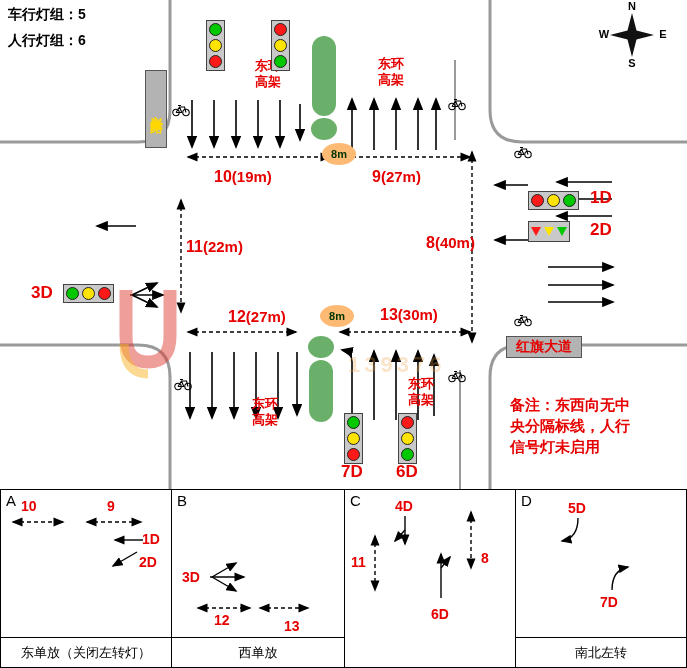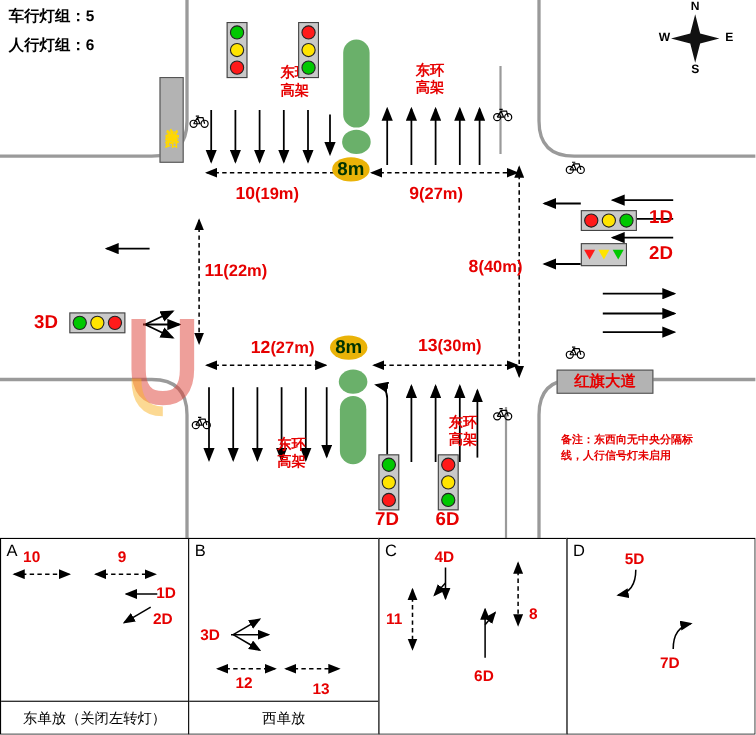--- a/index.html
+++ b/index.html
@@ -9,32 +9,32 @@
   svg{display:block;}
 
   
   .hdr{font-size:14px;font-weight:bold;color:#000;white-space:nowrap;}
   .compass-letter{font-size:11px;font-weight:bold;color:#000;width:14px;text-align:center;}
   .elev{width:30px;font-size:13px;font-weight:bold;color:#e60000;line-height:1.2;text-align:center;}
   .det{color:#e60000;font-weight:bold;white-space:nowrap;}
   .det .dnum{font-size:16px;}
   .det .dlen{font-size:15px;}
   .sig{color:#e60000;font-weight:bold;font-size:17px;white-space:nowrap;}
-  .note{width:128px;font-size:10px;font-weight:bold;color:#e60000;line-height:1.4;}
+  .note{width:128px;font-size:15px;font-weight:bold;color:#e60000;line-height:1.4;}
 
   
   .plate{background:#b3b3b3;border:1px solid #555;display:flex;align-items:center;justify-content:center;box-sizing:border-box;}
   .plate.v span{writing-mode:vertical-rl;letter-spacing:3px;}
   .plate-xingtai span{color:#ffd800;font-weight:bold;font-size:13px;}
   .plate-hongqi span{color:#e60000;font-weight:bold;font-size:14px;}
 
   
-  .oval8{width:34px;height:22px;background:#eab308;border-radius:50%;
+  .oval8{width:34px;height:22px;background:#fdba74;border-radius:50%;
          display:flex;align-items:center;justify-content:center;
-         font-size:17px;font-weight:bold;color:#003300;}
+         font-size:11px;font-weight:bold;color:#003300;margin-left:20px;}
 
   
   .light{background:#c9c9c9;border:1px solid #444;display:flex;align-items:center;justify-content:center;gap:3px;padding:2px;box-sizing:content-box;}
   .light.v{flex-direction:column;}
   .bulb{width:13px;height:13px;border-radius:50%;border:1px solid #222;box-sizing:border-box;}
   .bulb.red{background:#ff1a1a;}
   .bulb.yellow{background:#ffe400;}
   .bulb.green{background:#00c800;}
   .abulb{width:0;height:0;border-left:5px solid transparent;border-right:5px solid transparent;border-top:9px solid #000;}
   .abulb.red{border-top-color:#ff1a1a;}
@@ -148,33 +148,34 @@
       <use href="#bikeSym" x="514" y="313"></use>
       <use href="#bikeSym" x="448" y="369"></use>
       <use href="#bikeSym" x="174" y="377"></use>
     </g>
   </svg>
 
   <svg class="abs" style="left:116px;top:286px" width="66" height="96" viewBox="0 0 66 96">
     <path d="M 10,4 L 10,50 Q 10,76 32,76 Q 54,76 54,50 L 54,4" stroke="rgba(222,64,54,0.5)" stroke-width="13" fill="none"></path>
     <path d="M 32,88 Q 8,88 8,58" stroke="rgba(250,180,40,0.5)" stroke-width="9" fill="none"></path>
   </svg>
+  <div class="abs wm-sub" style="left:348px;top:352px">139376</div>
 
   <div class="abs hdr" style="left:8px;top:6px">车行灯组：5</div>
   <div class="abs hdr" style="left:8px;top:32px">人行灯组：6</div>
 
   <div class="abs compass-letter" style="left:625px;top:0">N</div>
   <div class="abs compass-letter" style="left:597px;top:28px">W</div>
   <div class="abs compass-letter" style="left:656px;top:28px">E</div>
   <div class="abs compass-letter" style="left:625px;top:57px">S</div>
 
   <div class="abs plate plate-xingtai v" style="left:145px;top:70px;width:22px;height:78px">
     <span>兴泰路</span>
   </div>
-  <div class="abs plate plate-hongqi" style="left:506px;top:336px;width:88px;height:22px">
+  <div class="abs plate plate-hongqi" style="left:506px;top:336px;width:76px;height:22px">
     <span>红旗大道</span>
   </div>
 
   <div class="abs elev" style="left:253px;top:58px">东环高架</div>
   <div class="abs elev" style="left:376px;top:56px">东环高架</div>
   <div class="abs elev" style="left:250px;top:396px">东环高架</div>
   <div class="abs elev" style="left:406px;top:376px">东环高架</div>
 
   <div class="abs oval8" style="left:302px;top:143px">8m</div>
   <div class="abs oval8" style="left:300px;top:305px">8m</div>
@@ -317,15 +318,16 @@
           <path d="M0,0 L10,4 L0,8 Z" fill="#000"></path>
         </marker>
       </defs>
       <g stroke="#000" stroke-width="1.4" fill="none">
         <path d="M 62,28 Q 62,48 46,51" marker-end="url(#ahD)"></path>
         <path d="M 96,100 Q 96,80 112,77" marker-end="url(#ahD)"></path>
       </g>
     </svg>
     <div class="plabel" style="left:52px;top:10px">5D</div>
     <div class="plabel" style="left:84px;top:104px">7D</div>
+    <div class="footer">南北左转</div>
   </div>
 
 </div>
 
 </body></html>

